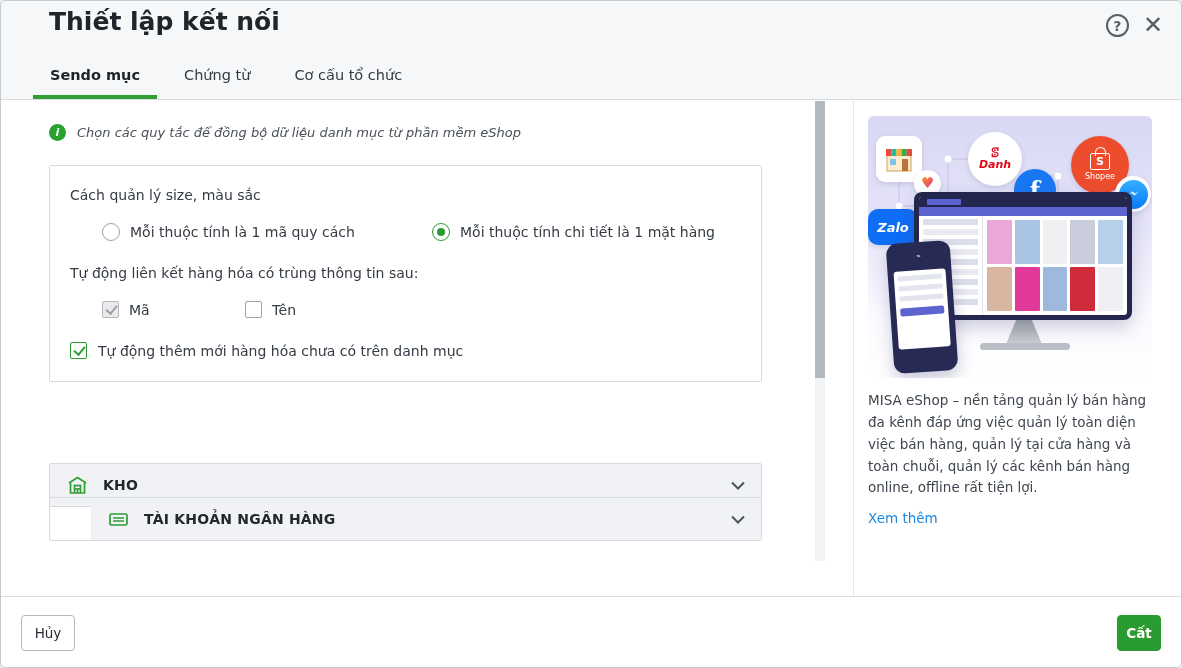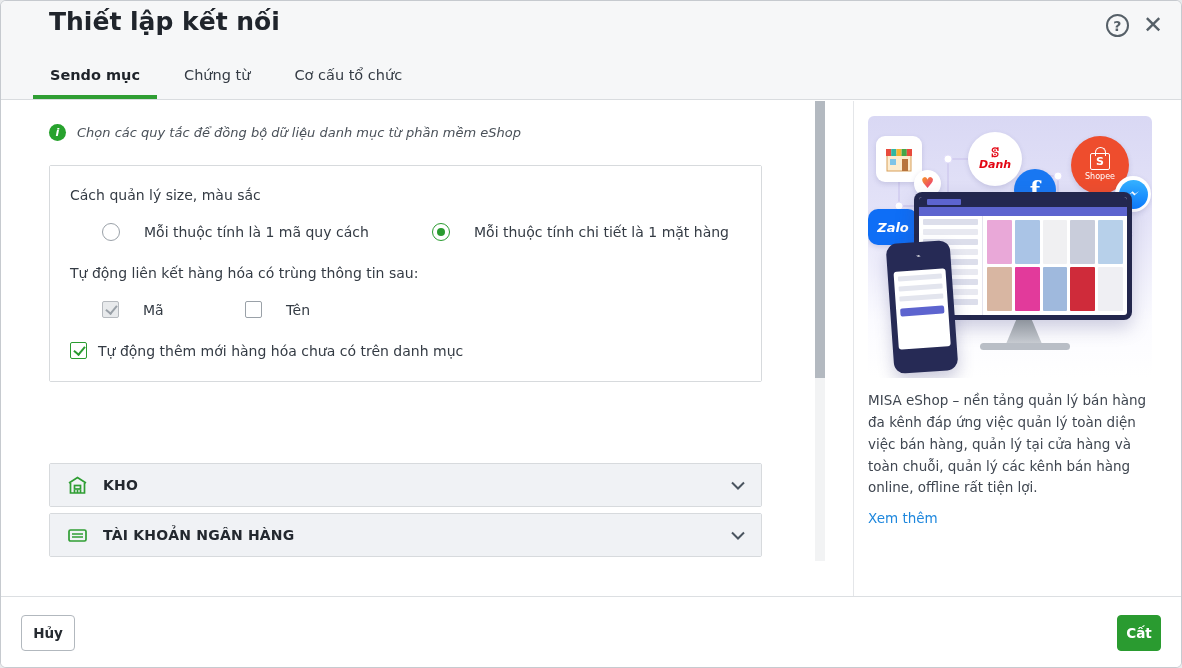--- a/index.html
+++ b/index.html
@@ -34,21 +34,21 @@
   .section-head{ height:42px; background:#f0f2f5; display:flex; align-items:center;
                  padding:0 16px; cursor:pointer; }
   .section-head .sec-icon{ width:22px; display:flex; justify-content:center; }
   .sec-title{ margin-left:15px; font-size:14px; font-weight:700; letter-spacing:.2px; color:#23282f; }
   .section.expanded .sec-title{ color:#1d7c24; }
   .chev{ margin-left:auto; display:flex; }
 
   .sec-body{ background:#fff; padding:21px 20px 20px 20px; font-size:14px; color:#343b44; }
   .group-label{ margin-bottom:20px; }
   .option-row{ display:flex; align-items:center; padding-left:32px; margin-bottom:24px; }
-  .option{ display:flex; align-items:center; gap:24px; }
+  .option{ display:flex; align-items:center; gap:10px; }
   .option.w1{ width:330px; } .option.w2{ width:143px; }
 
   .radio{ width:18px; height:18px; border:1px solid #9aa1a8; border-radius:50%;
           background:#fff; position:relative; flex:0 0 18px; cursor:pointer; }
   .radio.selected{ border-color:#2a9b30; }
   .radio.selected::after{ content:""; position:absolute; left:4px; top:4px; width:8px; height:8px;
           border-radius:50%; background:#2a9b30; }
 
   .cb{ width:17px; height:17px; border:1px solid #9aa1a8; border-radius:2px; background:#fff;
        position:relative; flex:0 0 17px; cursor:pointer; }
@@ -127,21 +127,21 @@
 
   .promo-heading{ margin-top:16px; font-size:15px; font-weight:700; color:#21262d; line-height:1.45; }
   .promo-body{ margin-top:12px; font-size:13.5px; color:#3f4650; line-height:1.62; }
   .promo-link{ display:inline-block; margin-top:11px; font-size:13.5px; color:#1e87dd;
                text-decoration:none; cursor:pointer; }
 
   
   .footer{ position:absolute; left:0; right:0; bottom:0; height:71px; background:#fff;
            border-top:1px solid #dcdfe2; }
   .btn{ position:absolute; top:18px; height:36px; border-radius:4px; font-size:13.5px;
-        display:flex; align-items:center; justify-content:center; cursor:pointer;font-weight:bold; }
+        display:flex; align-items:center; justify-content:center; cursor:pointer; }
   .btn-cancel{ left:20px; width:54px; background:#fff; border:1px solid #b2b8be; color:#262b31; }
   .btn-save{ right:20px; width:44px; background:#2a9b30; border:1px solid #2a9b30;
              color:#fff; font-weight:700; }
 </style>
 </head>
 <body>
 
 <div class="dialog">
 
   <div class="header">
@@ -213,21 +213,21 @@
         </span>
         <span class="sec-title">KHO</span>
         <span class="chev">
           <svg width="14" height="9" viewBox="0 0 14 9" fill="none" stroke="#4a545f" stroke-width="2">
             <polyline points="1,1.5 7,7.5 13,1.5"></polyline>
           </svg>
         </span>
       </div>
     </div>
 
-    <div class="section" style="top:412px;">
+    <div class="section" style="top:396px;padding-left:41px;">
       <div class="section-head">
         <span class="sec-icon">
           <svg width="21" height="21" viewBox="0 0 21 21" fill="none" stroke="#2f9e33" stroke-width="1.7">
             <rect x="2" y="5" width="17" height="11" rx="1.5"></rect>
             <line x1="5" y1="9" x2="16" y2="9"></line>
               <line x1="5" y1="12" x2="16" y2="12"></line>
           </svg>
         </span>
         <span class="sec-title">TÀI KHOẢN NGÂN HÀNG</span>
         <span class="chev">

